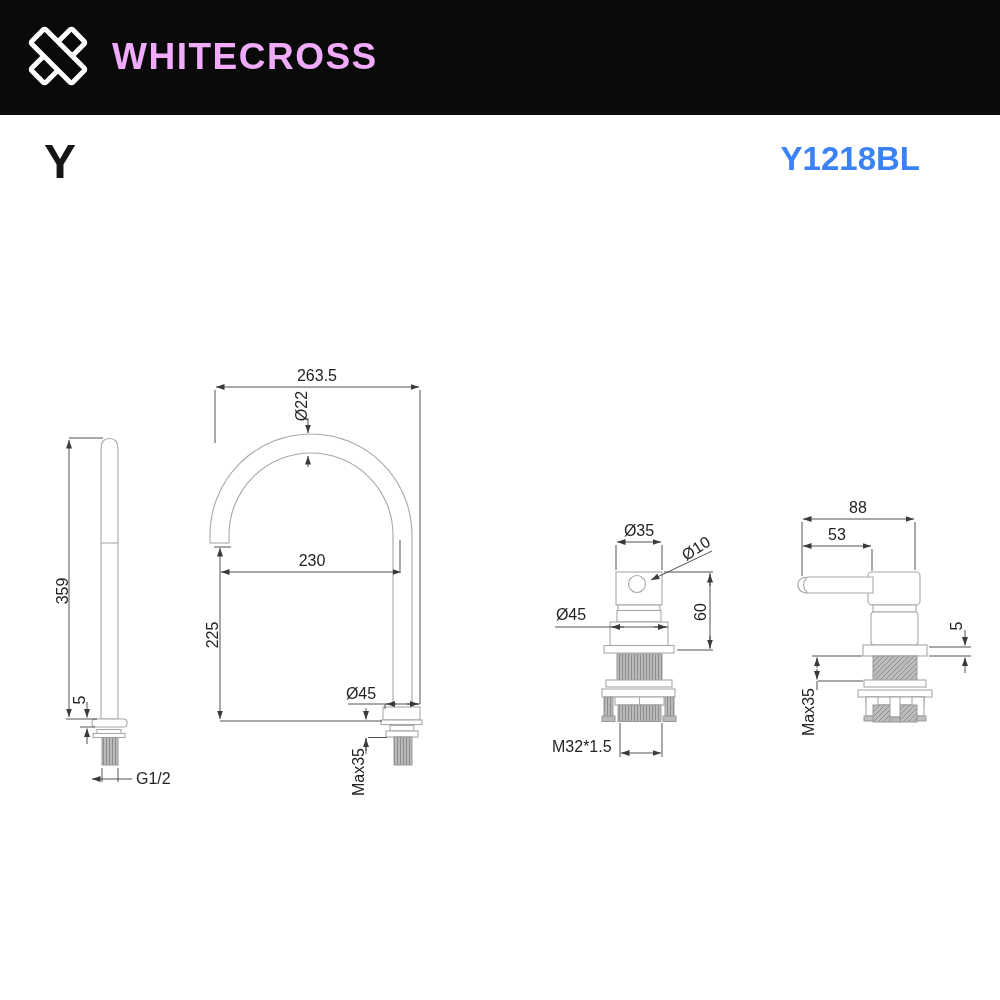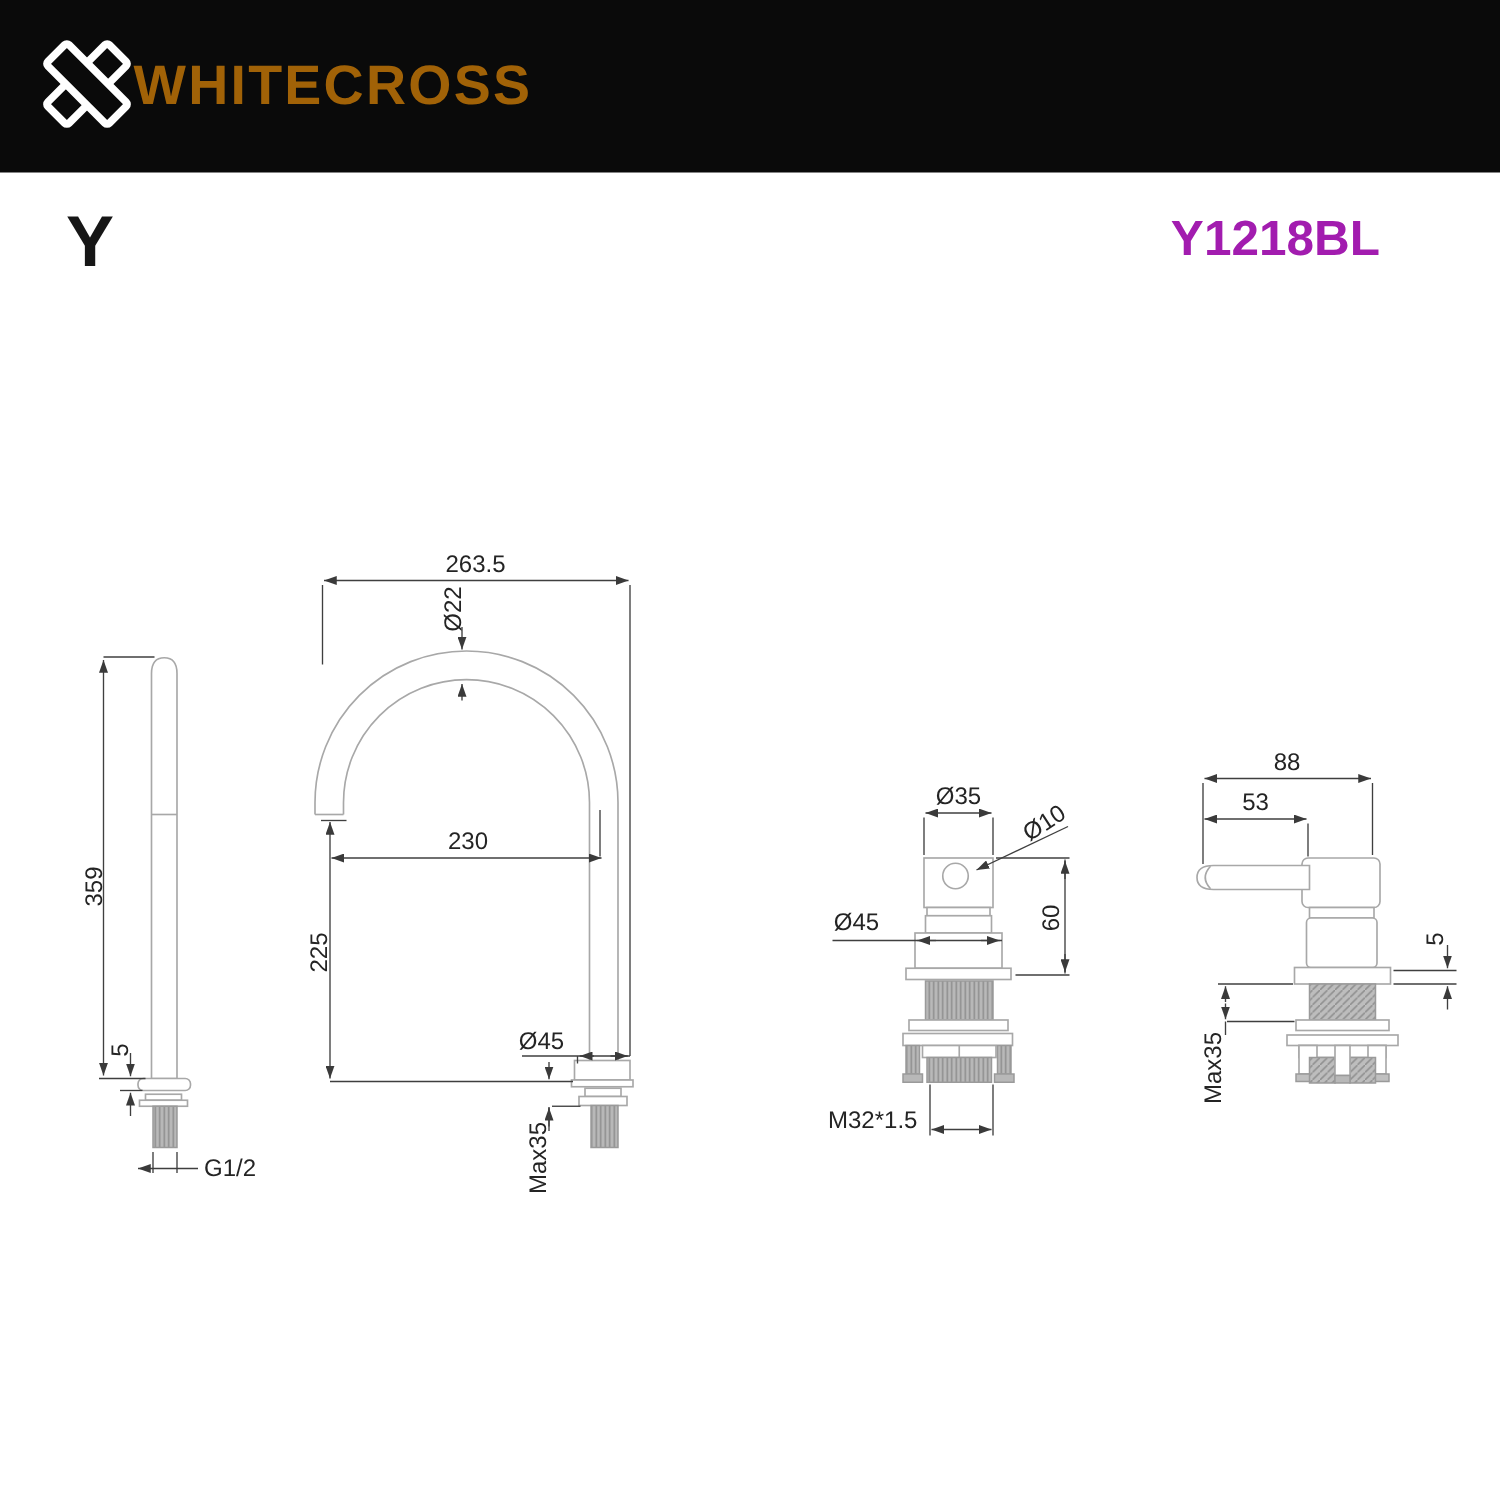--- a/index.html
+++ b/index.html
@@ -6,32 +6,32 @@
   body {
     width:1000px; height:1000px; position:relative;
     background:#ffffff; overflow:hidden;
     font-family:"Liberation Sans", sans-serif;
   }
   .header {
     position:absolute; left:0; top:0; width:1000px; height:115px;
     background:#0a0a0a;
   }
   .brand {
-    position:absolute; left:89px; top:36px;
-    font-size:37px; font-weight:bold; letter-spacing:1.5px; color:#a16207;
+    position:absolute; left:112px; top:36px;
+    font-size:37px; font-weight:bold; letter-spacing:1.5px; color:#f0abfc;
     white-space:nowrap;
   }
   .logo { position:absolute; left:26px; top:24px; }
   .series-label {
     position:absolute; left:44px; top:134px;
     font-size:48px; font-weight:bold; color:#161616;
   }
   .model-label {
     position:absolute; left:700px; top:140px; width:220px; text-align:right;
-    font-size:33px; font-weight:bold; color:#a21caf;
+    font-size:33px; font-weight:bold; color:#3b82f6;
   }
   svg text.dim {
     font-family:"Liberation Sans", sans-serif;
     font-size:16px; fill:#242424;
   }
   .ol  { fill:#ffffff; stroke:#a8a8a8; stroke-width:1.1; }
   .oln { fill:none;    stroke:#a8a8a8; stroke-width:1.1; }
   .gr  { stroke:#9a9a9a; stroke-width:1; }
   .dl  { stroke:#3f3f3f; stroke-width:0.9; fill:none; }
 </style>

